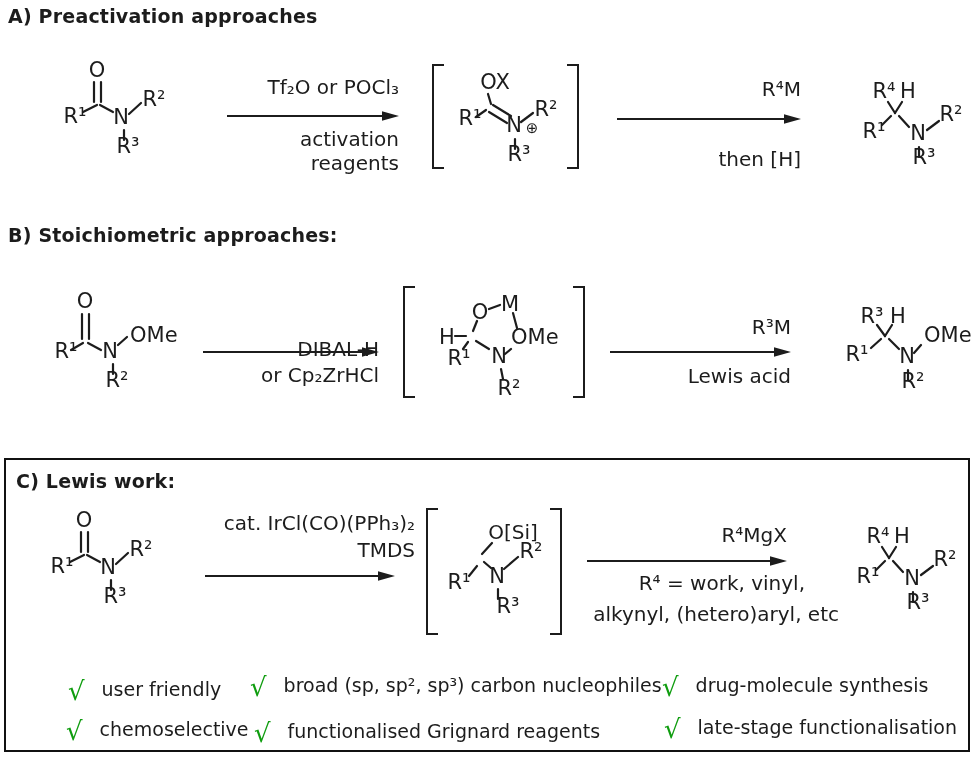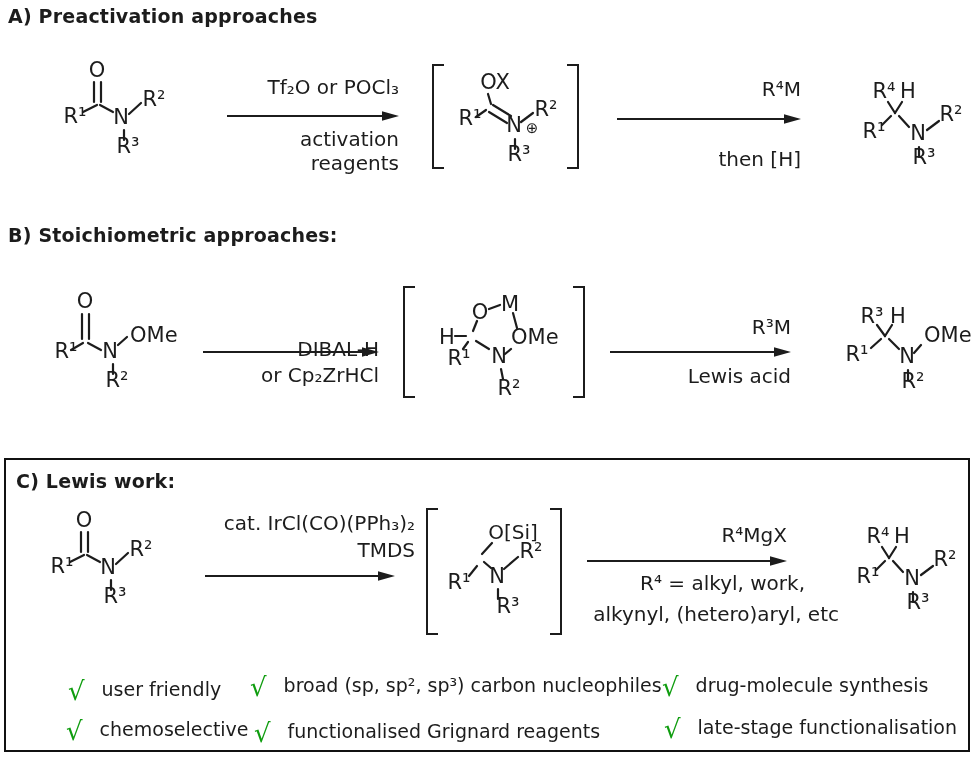--- a/index.html
+++ b/index.html
@@ -193,21 +193,21 @@
     <text x="72" y="78">N</text>
     <text x="106" y="53">R²</text>
     <text x="83" y="108">R³</text>
   </svg>
 
   <div class="abs rtext" style="left:587px;top:524px;width:200px;">R⁴MgX</div>
   <svg class="abs arrow" style="left:587px;top:554px;" width="200" height="14">
     <line x1="0" y1="7" x2="186" y2="7"></line>
       <polygon points="200,7 183,2.2 183,11.8"></polygon>
   </svg>
-  <div class="abs rtext" style="left:570px;top:572px;width:235px;">R⁴ = alkyl, work,</div>
+  <div class="abs rtext" style="left:570px;top:572px;width:235px;">R⁴ = work, vinyl,</div>
   <div class="abs rtext" style="left:537px;top:603px;width:302px;">alkynyl, (hetero)aryl, etc</div>
 
   <svg class="abs struct" style="left:847px;top:519px;" width="120" height="100" viewBox="0 0 120 100">
     <line class="b" x1="42" y1="39" x2="35" y2="28"></line>
       <line class="b" x1="42" y1="39" x2="49" y2="28"></line>
     <line class="b" x1="38" y1="42" x2="29" y2="51"></line>
     <line class="b" x1="46" y1="42" x2="56" y2="53"></line>
     <line class="b" x1="74" y1="56" x2="86" y2="47"></line>
     <line class="b" x1="66" y1="73" x2="66" y2="83"></line>
     <text x="31" y="24">R⁴</text>

